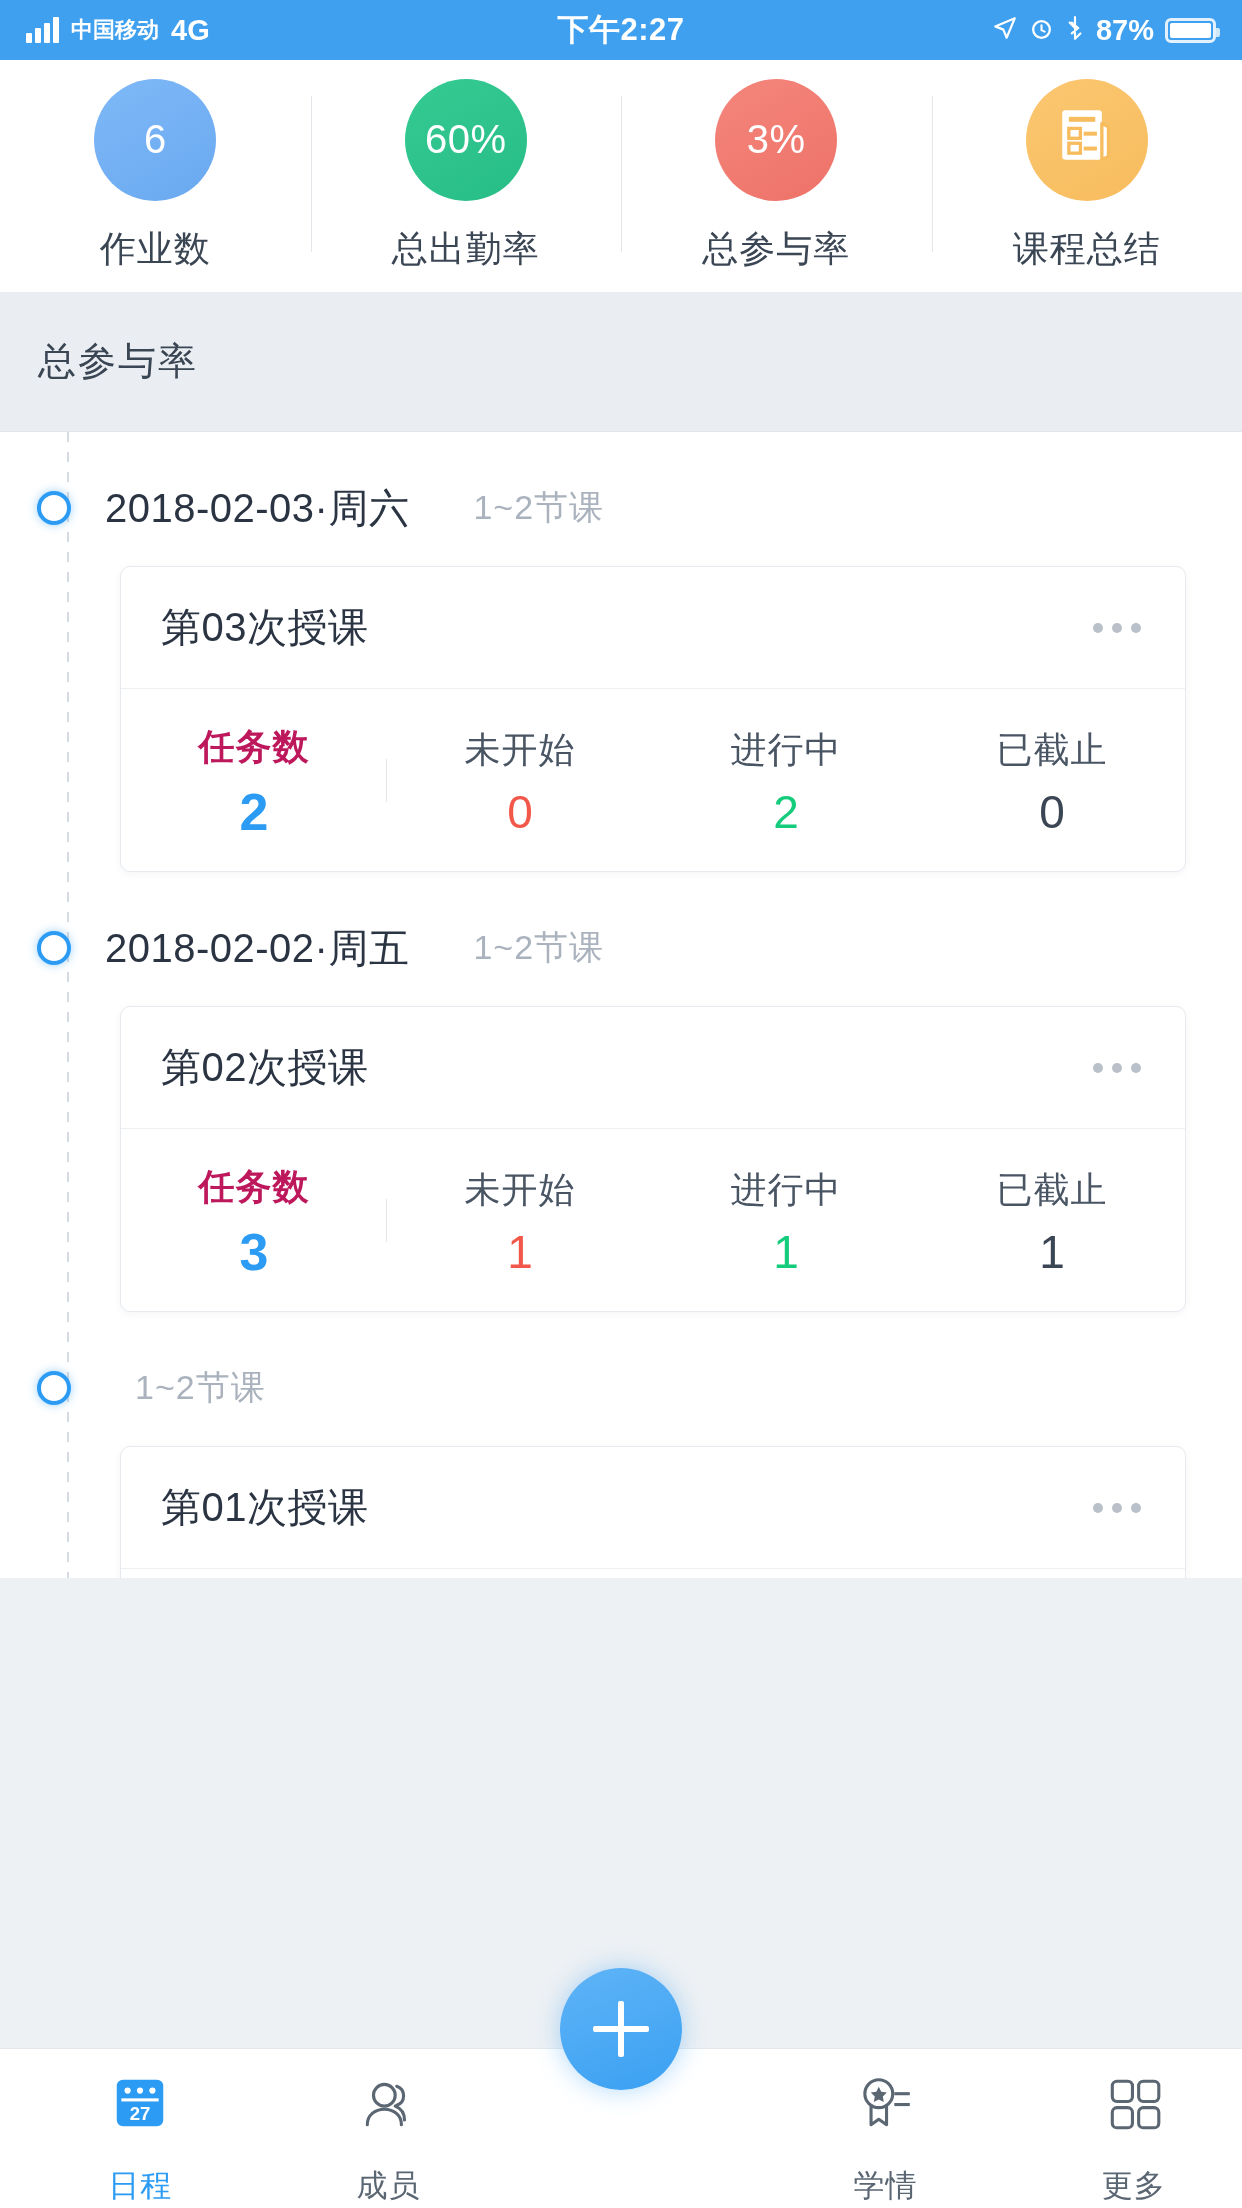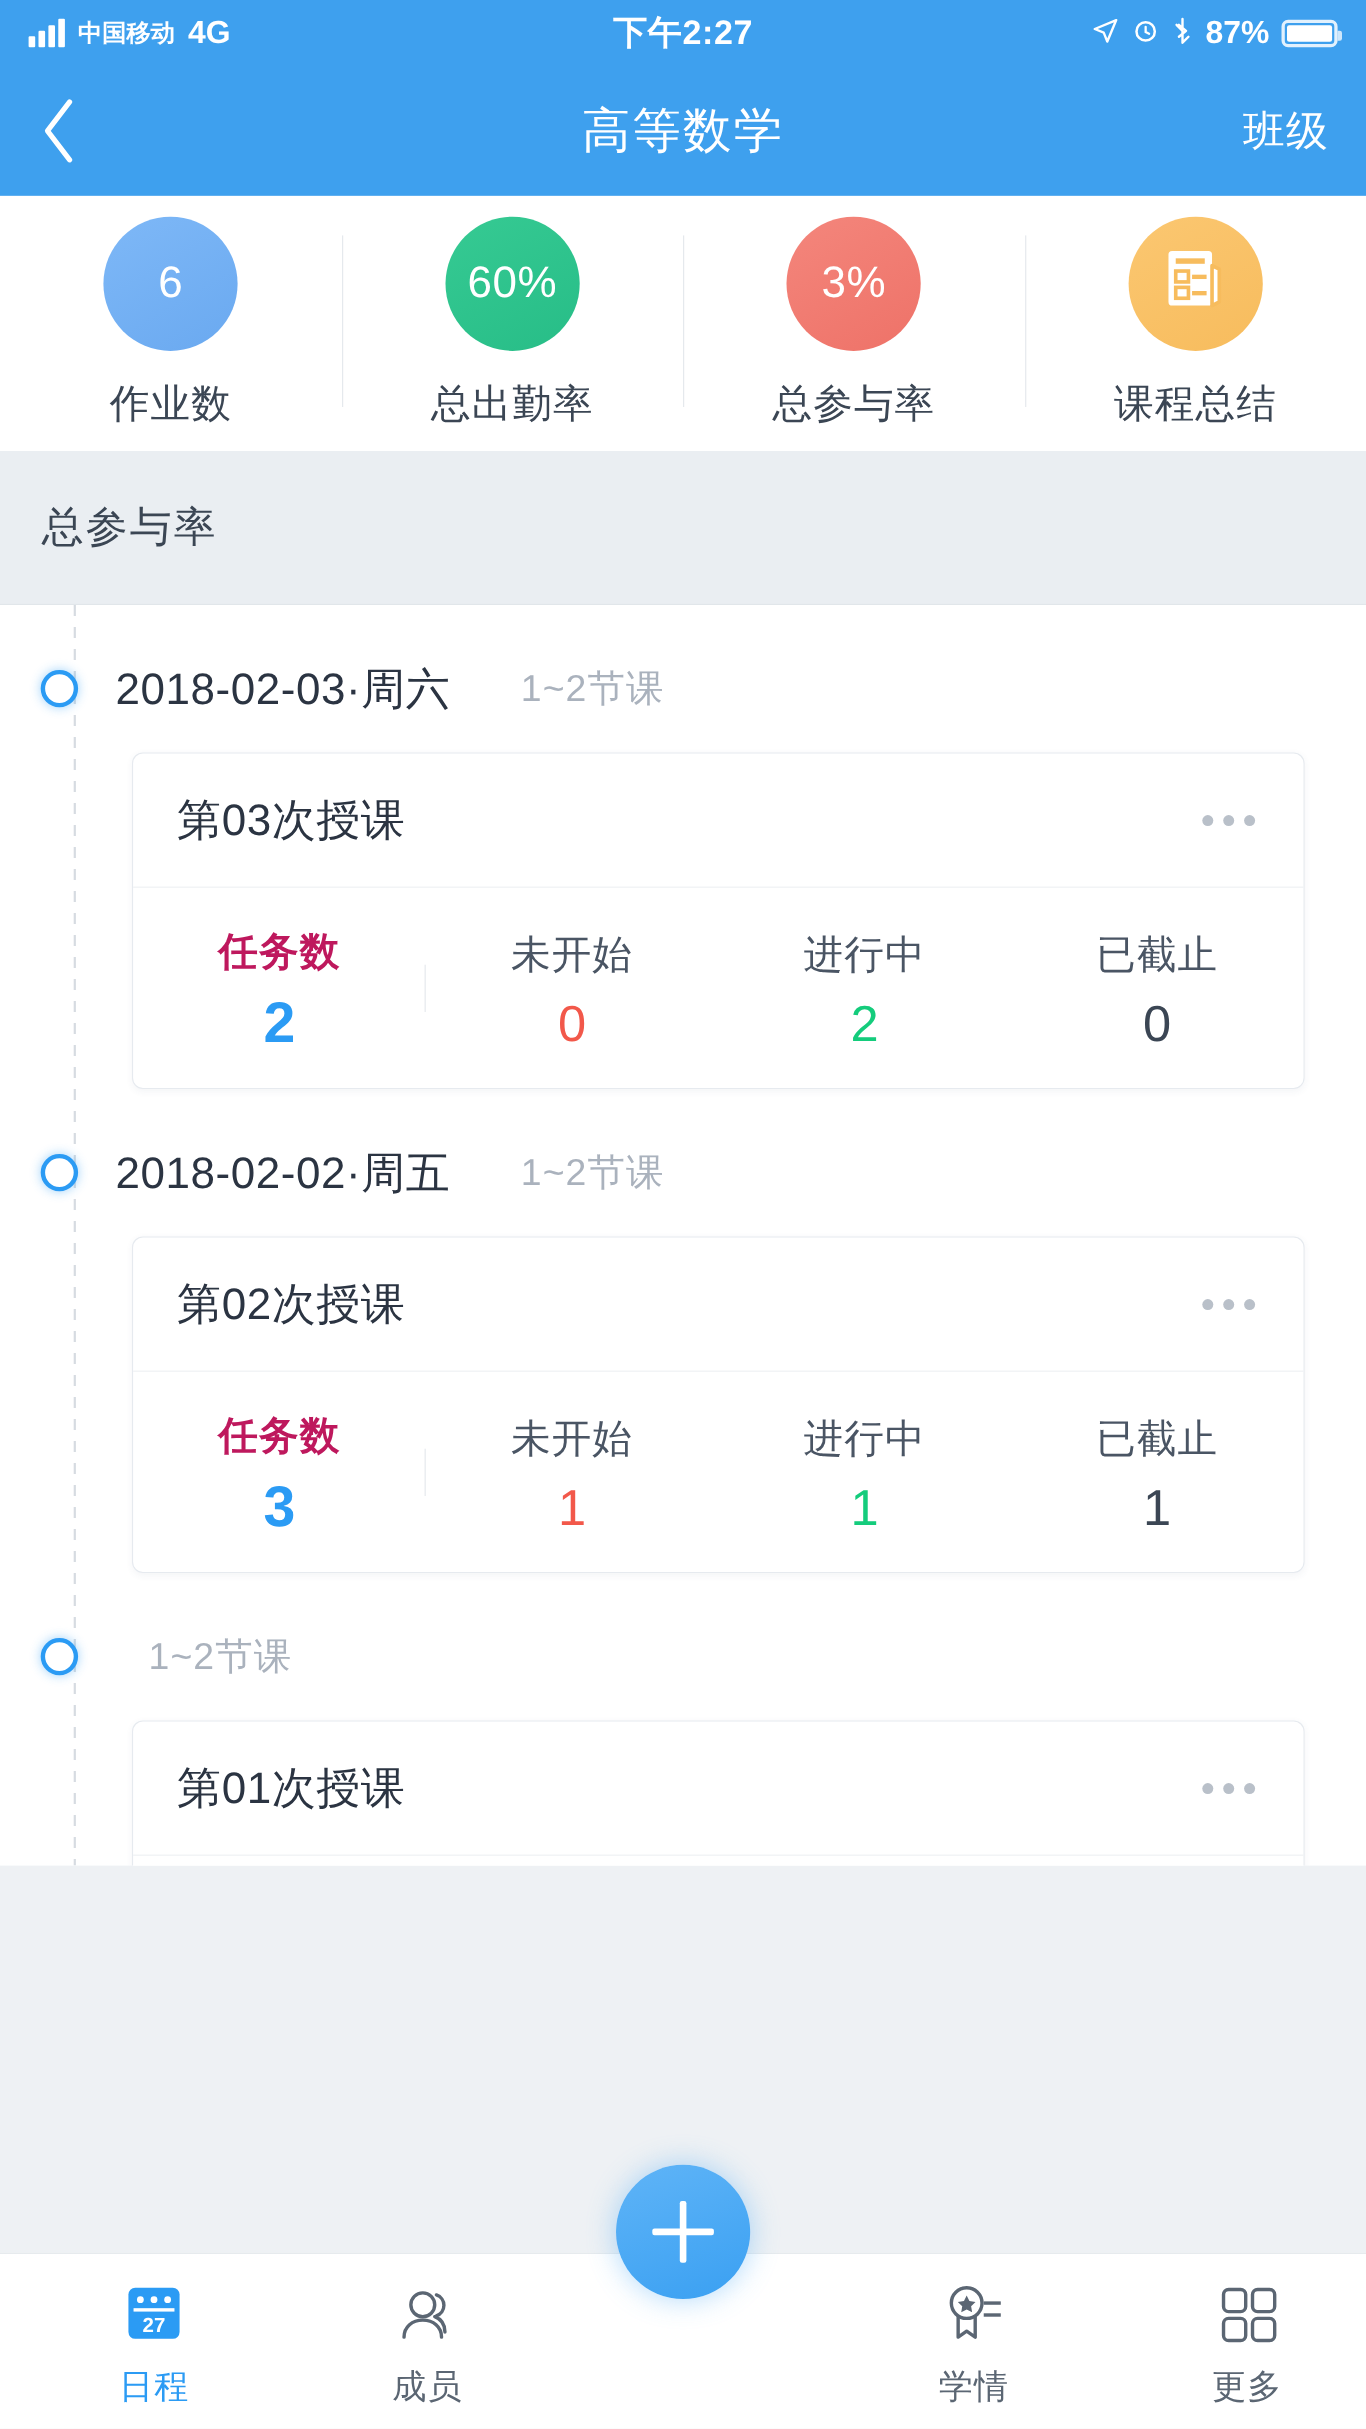--- a/index.html
+++ b/index.html
@@ -146,21 +146,21 @@
   .cs-value.v-green { color:#14cc7c; }
   .cs-value.v-dark  { color:#3b4654; }
 
   
   .tabbar {
     position: absolute; left: 0; right: 0; bottom: 0; height: 160px;
     background: #fff; border-top: 1px solid #e4e8ec;
     display: flex; align-items: flex-start; padding-top: 22px;
   }
   .tab {
-    flex: 1; display:flex; flex-direction:column; align-items:center; gap: 14px; margin-left: 32px;
+    flex: 1; display:flex; flex-direction:column; align-items:center; gap: 30px; margin-left: 32px;
   }
   .tab .tlabel { font-size: 31px; color: #5b6673; letter-spacing: 1px; }
   .tab.active .tlabel { color: #2b9bf4; }
   .tab.spacer { visibility: hidden; }
   .ticon { height: 64px; display:flex; align-items:center; justify-content:center; }
 
   .fab {
     position: absolute; left: 50%; transform: translateX(-50%);
     bottom: 118px; width: 122px; height: 122px; border-radius: 50%;
     background: linear-gradient(160deg,#5fb4f7 0%,#3aa0f2 100%);
@@ -208,31 +208,20 @@
             <path d="M5 7l6 5-6 5M8 2v20l5-5M8 12L3 7" fill="none" stroke="#fff" stroke-width="2" stroke-linejoin="round" stroke-linecap="round"></path>
           </svg>
       </span>
       <span class="sb-text">87%</span>
       <span class="battery">
           <b></b>
         </span>
     </div>
   </div>
 
-  <div class="navbar">
-    <div class="nav-back">
-      <span>
-        <svg width="40" height="62" viewBox="0 0 24 40">
-            <path d="M18 3L5 20l13 17" fill="none" stroke="#fff" stroke-width="3" stroke-linecap="round" stroke-linejoin="round"></path>
-          </svg>
-      </span>
-    </div>
-    <div class="nav-title">高等数学</div>
-    <div class="nav-right">班级</div>
-  </div>
 
   <div class="stats">
     <div class="stat">
       <div class="bubble b-blue">6</div>
       <div class="stat-label">作业数</div>
     </div>
     <div class="stat">
       <div class="bubble b-green">60%</div>
       <div class="stat-label">总出勤率</div>
     </div>

